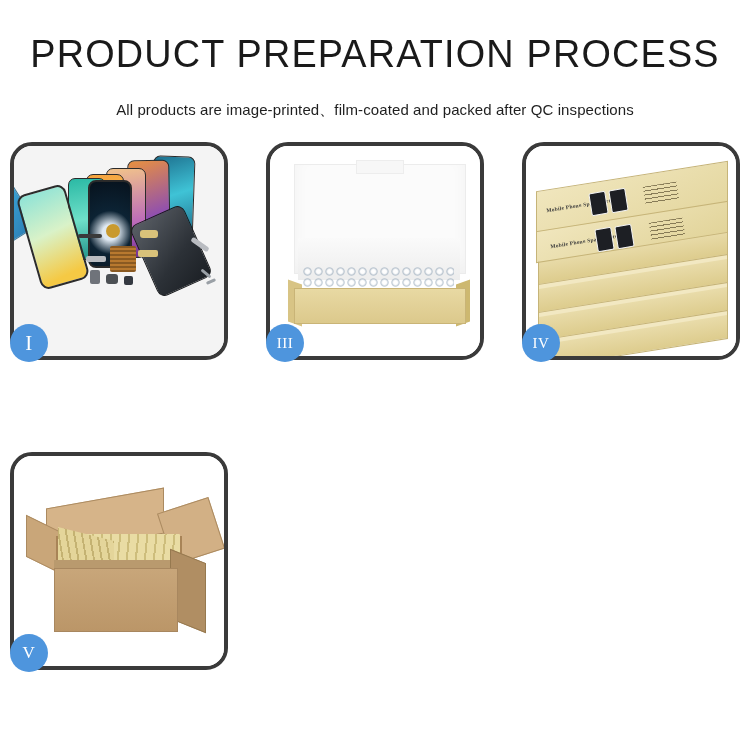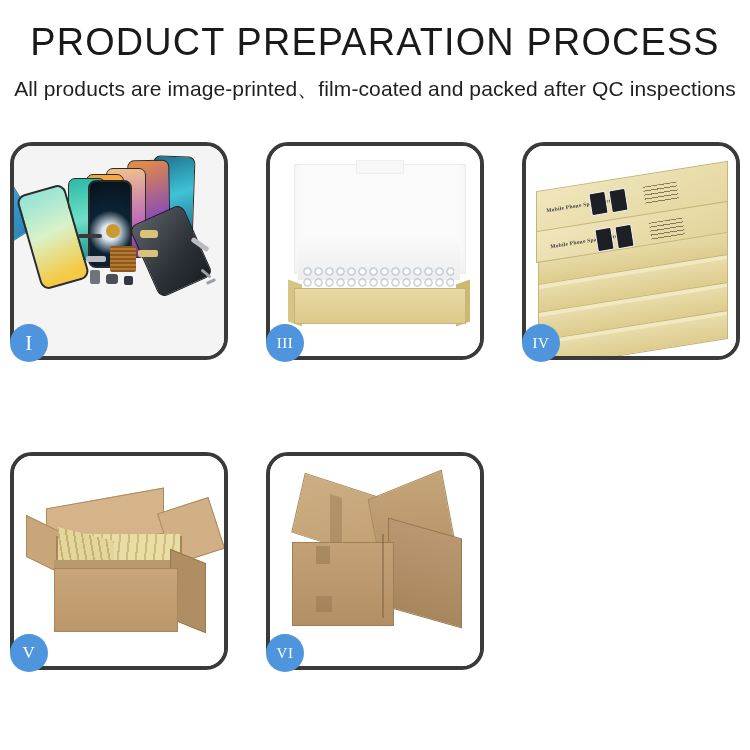--- a/index.html
+++ b/index.html
@@ -1,28 +1,28 @@
 <!DOCTYPE html>
 <html><head>
 <meta charset="utf-8">
 <style>
   html,body{margin:0;padding:0;}
   body{
     width:750px;height:750px;background:#ffffff;
     font-family:"Liberation Sans","DejaVu Sans",sans-serif;
     overflow:hidden;position:relative;
   }
-  .header{text-align:center;padding-top:22px;}
+  .header{text-align:center;padding-top:34px;}
   .title{
     font-size:39px;font-weight:500;color:#1a1a1a;
     letter-spacing:1.2px;line-height:1;white-space:nowrap;
     transform:scaleX(0.97);
   }
   .subtitle{
-    font-size:21px;color:#1f1f1f;margin-top:14px;
+    font-size:15px;color:#1f1f1f;margin-top:28px;
     letter-spacing:.1px;white-space:nowrap;font-weight:400;
   }
   .grid{
     position:absolute;top:142px;left:10px;
     width:730px;
     display:grid;grid-template-columns:repeat(3,218px);
     grid-template-rows:repeat(2,218px);
     column-gap:38px;row-gap:92px;
   }
   .panel{
@@ -249,27 +249,14 @@
       <div class="c5-inner"></div>
       <div class="c5-goods"></div>
       <div class="c5-goods2"></div>
       <div class="c5-rim"></div>
       <div class="c5-side"></div>
       <div class="c5-front"></div>
     </div>
     <div class="badge small">V</div>
   </div>
 
-  <div class="panel">
-    <div class="panel-inner p6">
-      <div class="c6-top"></div>
-      <div class="c6-top2"></div>
-      <div class="c6-tape"></div>
-      <div class="c6-side"></div>
-      <div class="c6-front"></div>
-      <div class="c6-seam"></div>
-      <div class="c6-tab1"></div>
-      <div class="c6-tab2"></div>
-    </div>
-    <div class="badge xsmall">VI</div>
-  </div>
 
 </div>
 
 </body></html>

